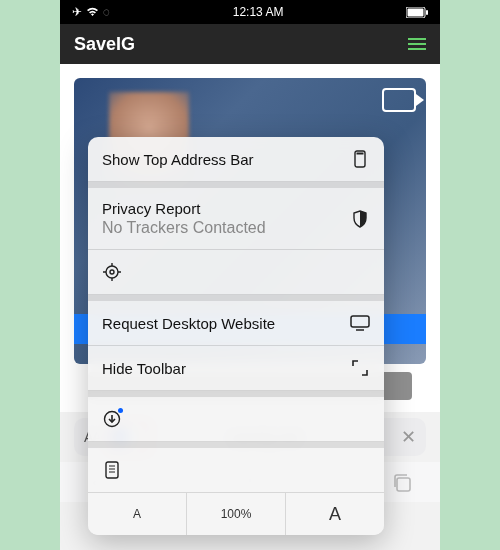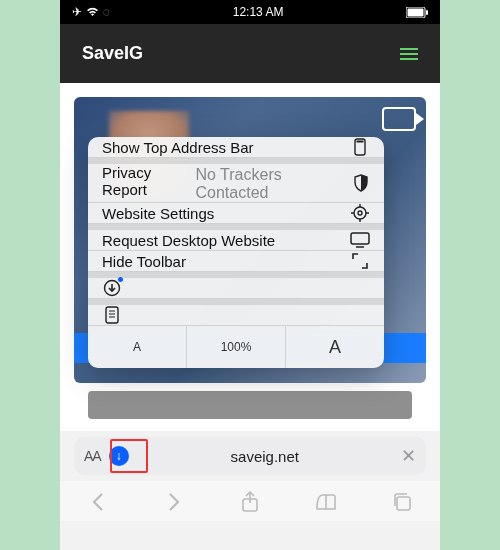--- a/index.html
+++ b/index.html
@@ -1,34 +1,34 @@
 <!DOCTYPE html>
 <html><head>
 <meta charset="utf-8">
 <style>
 * { margin: 0; padding: 0; box-sizing: border-box; font-family: -apple-system, BlinkMacSystemFont, "Segoe UI", Helvetica, sans-serif; }
 body { background: #bae0c3; width: 500px; height: 550px; display: flex; justify-content: center; align-items: flex-start; }
 .phone { width: 380px; background: #f2f2f2; position: relative; margin-top: 0; overflow: hidden; height: 550px; }
 .statusbar { background: #000; color: #fff; display: flex; justify-content: space-between; align-items: center; padding: 4px 12px; font-size: 12px; height: 24px; }
 .statusbar .left, .statusbar .right { display: flex; gap: 4px; align-items: center; }
-.appbar { background: #272727; color: #fff; display: flex; justify-content: space-between; align-items: center; padding: 10px 22px; height: 59px; }
+.appbar { background: #272727; color: #fff; display: flex; justify-content: space-between; align-items: center; padding: 10px 14px; height: 40px; }
 .appbar .title { font-weight: 700; font-size: 18px; }
 .hamburger { display: flex; flex-direction: column; gap: 3px; }
 .hamburger span { width: 18px; height: 2px; background: #64d06a; }
 .content { background: #fff; padding: 14px 14px 6px 14px; position: relative; }
 .hero { position: relative; height: 286px; border-radius: 6px; overflow: hidden; background: linear-gradient(135deg, #2d4a78 0%, #4a678f 30%, #3d5b82 60%, #8a9bb5 100%); }
 .hero::before { content: ""; position: absolute; left: 10%; top: 5%; width: 80px; height: 120px; background: radial-gradient(circle at 50% 30%, #d4a891 0%, #b08068 40%, transparent 70%); filter: blur(2px); }
 .cam-icon { position: absolute; top: 10px; right: 10px; width: 34px; height: 24px; border: 2.5px solid #fff; border-radius: 4px; }
 .cam-icon::after { content: ""; position: absolute; right: -10px; top: 4px; width: 0; height: 0; border-left: 8px solid #fff; border-top: 6px solid transparent; border-bottom: 6px solid transparent; }
 .blue-strip { position: absolute; bottom: 20px; left: 0; right: 0; height: 30px; background: #1a7dff; }
 .menu-panel { position: absolute; top: 137px; left: calc(50% - 190px + 28px); width: 296px; background: rgba(245,245,245,0.96); border-radius: 10px; overflow: hidden; box-shadow: 0 8px 30px rgba(0,0,0,0.25); backdrop-filter: blur(6px); }
-.menu-row { display: flex; align-items: center; justify-content: space-between; padding: 0 14px; border-bottom: 1px solid rgba(0,0,0,0.12); font-size: 15px; color: #111; cursor: pointer; }
+.menu-row { display: flex; align-items: center; justify-content: space-between; padding: 12px 14px; border-bottom: 1px solid rgba(0,0,0,0.12); font-size: 15px; color: #111; cursor: pointer; }
 .menu-row.gap-above { border-top: 6px solid rgba(0,0,0,0.10); }
 .menu-row .sub { font-size: 16px; color: #888; margin-top: 2px; }
-.menu-row .txt { display: flex; flex-direction: row; }
+.menu-row .txt { display: flex; flex-direction: column; }
 .menu-row .ic { width: 20px; height: 20px; display: flex; align-items: center; justify-content: center; font-size: 15px; color: #222; }
 .zoom-row { display: flex; height: 42px; }
 .zoom-cell { flex: 1; display: flex; align-items: center; justify-content: center; border-right: 1px solid rgba(0,0,0,0.12); font-size: 12px; color: #333; cursor: pointer; }
 .zoom-cell:last-child { border-right: none; }
 .small-a { font-size: 12px; }
 .big-a { font-size: 18px; font-weight: 500; }
 .gray-bar { margin: 8px 14px 6px; height: 28px; background: #8f8f8f; border-radius: 4px; }
 .addrbar { margin: 6px 14px; background: #ececee; border-radius: 10px; height: 38px; display: flex; align-items: center; padding: 0 10px; position: relative; }
 .aa { font-size: 14px; color: #555; letter-spacing: -1px; }
 .dl-badge { width: 20px; height: 20px; border-radius: 50%; background: #0a60ff; margin-left: 8px; display: flex; align-items: center; justify-content: center; position: relative; }
@@ -142,21 +142,20 @@
         <span class="sub">No Trackers Contacted</span>
       </span>
       <span class="ic">
           <svg width="16" height="18" viewBox="0 0 16 18">
             <path d="M8 1 L14 3 L14 8 Q14 14 8 17 Q2 14 2 8 L2 3 Z" fill="none" stroke="#222" stroke-width="1.4"></path>
             <path d="M8 1 L8 17 Q14 14 14 8 L14 3 Z" fill="#222"></path>
           </svg>
         </span>
     </div>
     <div class="menu-row">
-      <span>Website Settings</span>
       <span class="ic">
           <svg width="18" height="18" viewBox="0 0 18 18">
             <circle cx="9" cy="9" r="6" fill="none" stroke="#222" stroke-width="1.4"></circle>
             <circle cx="9" cy="9" r="2" fill="none" stroke="#222" stroke-width="1.4"></circle>
             <g stroke="#222" stroke-width="1.4">
               <line x1="9" y1="0" x2="9" y2="3"></line>
               <line x1="9" y1="15" x2="9" y2="18"></line>
               <line x1="0" y1="9" x2="3" y2="9"></line>
               <line x1="15" y1="9" x2="18" y2="9"></line>
             </g>

